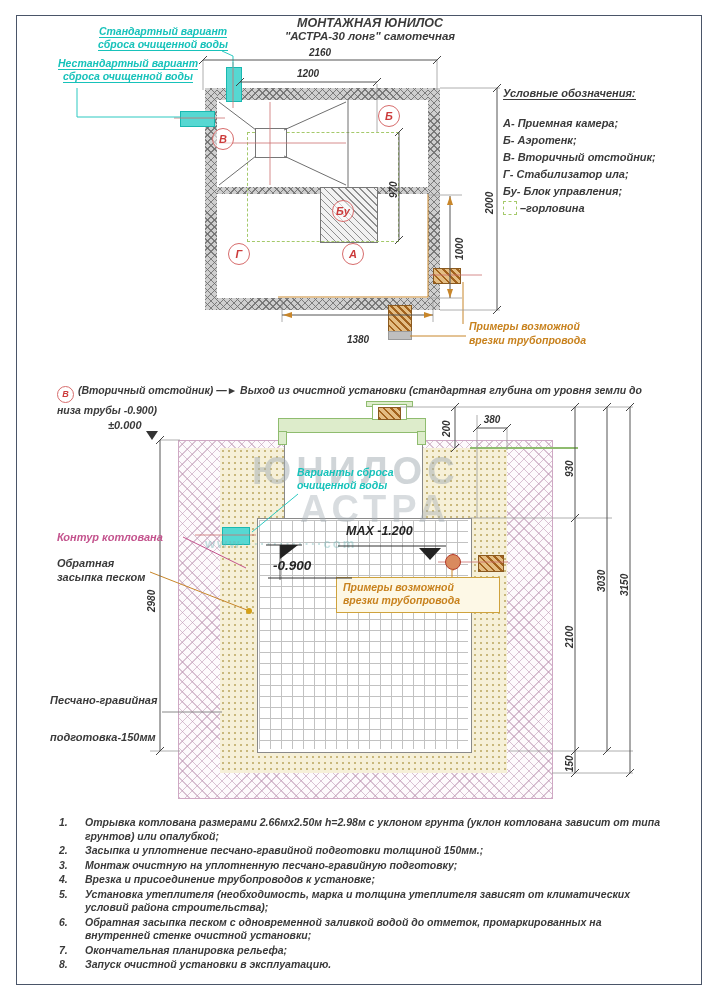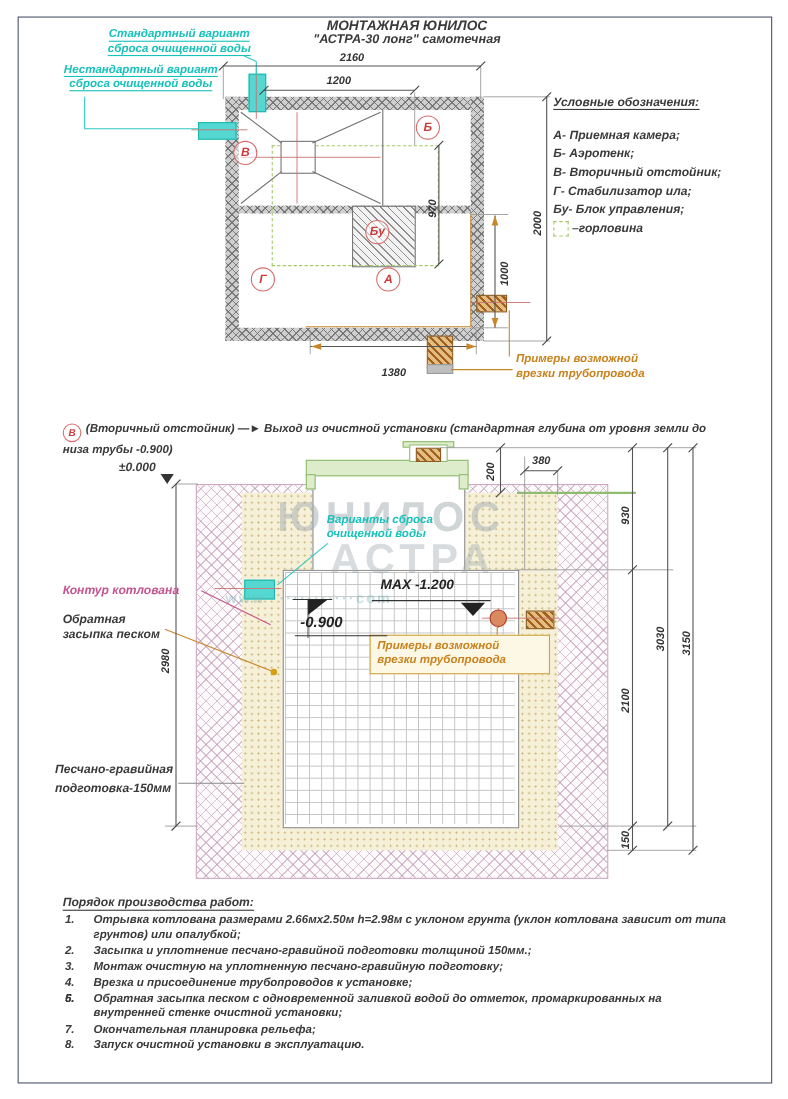--- a/index.html
+++ b/index.html
@@ -250,37 +250,36 @@
 
   <div class="abs txt t11" style="left:108px;top:418px;">±0.000</div>
   <div class="abs txt" style="left:346px;top:524px;font-size:12.5px;color:#222;">МАХ -1.200</div>
   <div class="abs txt" style="left:273px;top:558px;font-size:13.5px;color:#222;">-0.900</div>
   <div class="abs txt t105 cyan" style="left:297px;top:466px;">Варианты сброса</div>
   <div class="abs txt t105 cyan" style="left:297px;top:479px;">очищенной воды</div>
   <div class="abs txt t11 magenta" style="left:57px;top:530px;">Контур котлована</div>
   <div class="abs txt t11" style="left:57px;top:556px;">Обратная</div>
   <div class="abs txt t11" style="left:57px;top:570px;">засыпка песком</div>
   <div class="abs txt t11" style="left:50px;top:693px;">Песчано-гравийная</div>
-  <div class="abs txt t11" style="left:50px;top:710px;">подготовка-150мм</div>
+  <div class="abs txt t11" style="left:50px;top:730px;">подготовка-150мм</div>
 
   <div class="abs dim vdim" style="left:146px;top:612px;">2980</div>
   <div class="abs dim vdim" style="left:441px;top:437px;">200</div>
   <div class="abs dim center" style="left:474px;top:414px;width:36px;">380</div>
   <div class="abs dim vdim" style="left:564px;top:477px;">930</div>
   <div class="abs dim vdim" style="left:564px;top:648px;">2100</div>
   <div class="abs dim vdim" style="left:564px;top:772px;">150</div>
   <div class="abs dim vdim" style="left:596px;top:592px;">3030</div>
   <div class="abs dim vdim" style="left:619px;top:596px;">3150</div>
 
   <div class="abs" style="left:57px;top:814px;width:608px;">
-    <div class="txt" style="font-size:11px;line-height:14px;"><span class="ul">Порядок производства работ:</span></div>
     <div style="margin-top:2px;">
       <div class="wo-item txt" style="font-size:10.5px;line-height:13.5px;white-space:normal;"><span class="wo-num">1.</span><span>Отрывка котлована размерами 2.66мх2.50м h=2.98м с уклоном грунта (уклон котлована зависит от типа грунтов) или опалубкой;</span></div>
       <div class="wo-item txt" style="font-size:10.5px;line-height:13.5px;white-space:normal;"><span class="wo-num">2.</span><span>Засыпка и уплотнение песчано-гравийной подготовки толщиной 150мм.;</span></div>
       <div class="wo-item txt" style="font-size:10.5px;line-height:13.5px;white-space:normal;"><span class="wo-num">3.</span><span>Монтаж очистную на уплотненную песчано-гравийную подготовку;</span></div>
       <div class="wo-item txt" style="font-size:10.5px;line-height:13.5px;white-space:normal;"><span class="wo-num">4.</span><span>Врезка и присоединение трубопроводов к установке;</span></div>
-      <div class="wo-item txt" style="font-size:10.5px;line-height:13.5px;white-space:normal;"><span class="wo-num">5.</span></div>
+      <div class="wo-item txt" style="font-size:10.5px;line-height:13.5px;white-space:normal;"><span class="wo-num">5.</span><span>Установка утеплителя (необходимость, марка и толщина утеплителя зависят от климатических условий района строительства);</span></div>
       <div class="wo-item txt" style="font-size:10.5px;line-height:13.5px;white-space:normal;"><span class="wo-num">6.</span><span>Обратная засыпка песком с одновременной заливкой водой до отметок, промаркированных на внутренней стенке очистной установки;</span></div>
       <div class="wo-item txt" style="font-size:10.5px;line-height:13.5px;white-space:normal;"><span class="wo-num">7.</span><span>Окончательная планировка рельефа;</span></div>
       <div class="wo-item txt" style="font-size:10.5px;line-height:13.5px;white-space:normal;"><span class="wo-num">8.</span><span>Запуск очистной установки в эксплуатацию.</span></div>
     </div>
   </div>
 </div>
 
 </body></html>

